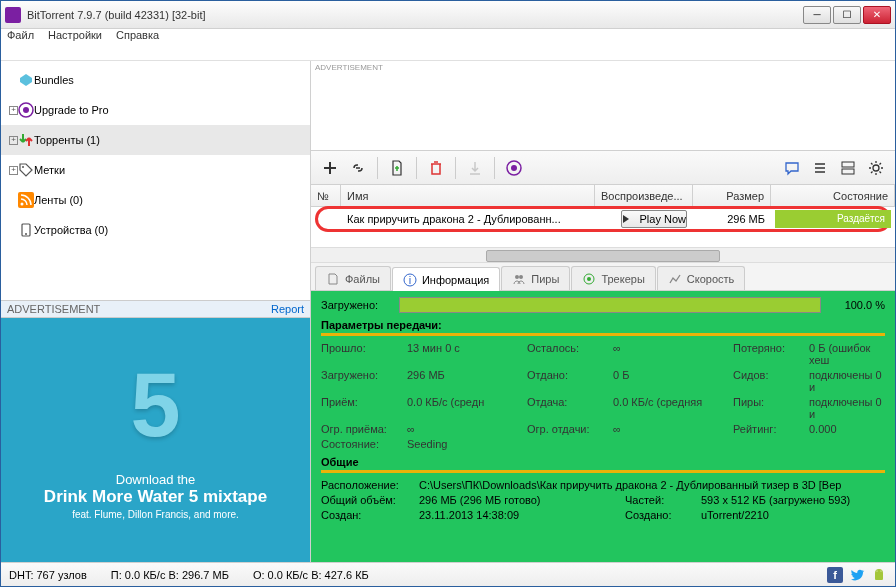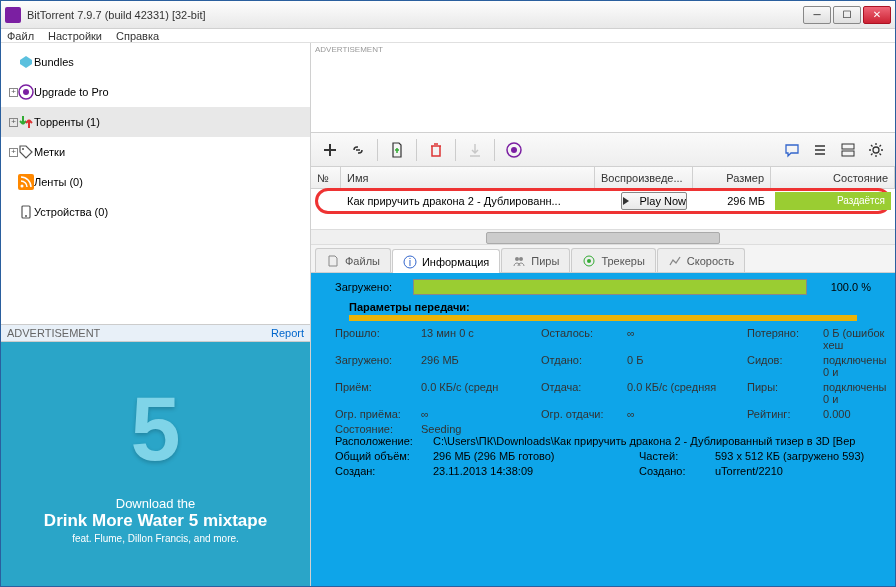--- a/index.html
+++ b/index.html
@@ -4,21 +4,21 @@
 <style>
 * { margin: 0; padding: 0; box-sizing: border-box; font-family: Tahoma, Arial, sans-serif; font-size: 11px; }
 body { background: #fff; }
 .window { width: 896px; height: 587px; border: 1px solid #2a5f9e; background: #fff; position: relative; display: flex; flex-direction: column; }
 .titlebar { height: 28px; background: linear-gradient(#fdfdfd, #e8e8e8); border-bottom: 1px solid #d0d0d0; display: flex; align-items: center; padding: 0 4px; }
 .app-icon { width: 16px; height: 16px; background: #7b1fa2; border-radius: 2px; margin-right: 6px; }
 .title-text { flex: 1; color: #333; }
 .win-btns { display: flex; gap: 2px; }
 .win-btn { width: 28px; height: 18px; border: 1px solid #888; background: linear-gradient(#f8f8f8, #e0e0e0); display: flex; align-items: center; justify-content: center; font-size: 10px; border-radius: 2px; }
 .win-close { background: linear-gradient(#e67, #c23); color: #fff; border-color: #a12; }
-.menubar { height: 14px; display: flex; align-items: center; padding: 0 6px; gap: 14px; border-bottom: 1px solid #e0e0e0; }
+.menubar { height: 32px; display: flex; align-items: flex-start; padding: 0 6px; gap: 14px; border-bottom: 1px solid #e0e0e0; }
 .menubar span { color: #333; cursor: default; }
 .content { flex: 1; display: flex; overflow: hidden; }
 .sidebar { width: 310px; border-right: 1px solid #d0d0d0; display: flex; flex-direction: column; background: #fff; }
 .nav { flex: 1; padding-top: 4px; }
 .nav-item { height: 30px; display: flex; align-items: center; padding: 0 8px; gap: 0; cursor: default; }
 .nav-item.sel { background: #e8e8e8; }
 .tree-btn { width: 9px; height: 9px; border: 1px solid #888; display: flex; align-items: center; justify-content: center; font-size: 8px; line-height: 1; color: #555; }
 .tree-spacer { width: 9px; }
 .nav-icon { width: 16px; height: 16px; display: flex; align-items: center; justify-content: center; }
 .ad-hdr { height: 18px; background: #e8f0f8; border-top: 1px solid #ccc; border-bottom: 1px solid #ccc; display: flex; align-items: center; padding: 0 6px; font-size: 9px; color: #666; }
@@ -42,27 +42,27 @@
 .gr-cell { padding: 0 6px; display: flex; align-items: center; }
 .play-btn { border: 1px solid #888; background: linear-gradient(#fafafa, #e8e8e8); height: 18px; width: 78px; display: flex; align-items: center; justify-content: space-between; gap: 4px; font-size: 10px; border-radius: 2px; margin-left: 20px; }
 .status-seed { background: #9acd32; color: #fff; text-align: right; padding-right: 6px; height: 18px; line-height: 18px; width: 100%; font-size: 10px; }
 .row-highlight { position: absolute; border: 3px solid #e33; border-radius: 14px; pointer-events: none; }
 .hscroll { height: 16px; background: #f0f0f0; border-top: 1px solid #ddd; border-bottom: 1px solid #ddd; position: relative; }
 .hscroll-thumb { position: absolute; left: 30%; width: 40%; height: 12px; top: 2px; background: #ccc; border: 1px solid #aaa; border-radius: 2px; }
 .tabs { height: 28px; display: flex; align-items: flex-end; padding: 0 4px; gap: 1px; background: #f4f4f4; border-bottom: 1px solid #d0d0d0; }
 .tab { height: 24px; padding: 0 10px; display: flex; align-items: center; gap: 5px; background: #eee; border: 1px solid #ccc; border-bottom: none; border-radius: 3px 3px 0 0; color: #555; }
 .tab.active { background: #fff; color: #000; position: relative; top: 1px; }
 .tab-icon { width: 14px; height: 14px; }
-.detail { flex: 1; overflow: auto; padding: 6px 24px; background: #0ea5e9; }
+.detail { flex: 1; overflow: auto; padding: 6px 10px; background: #22c55e; }
 .prog-row { display: flex; align-items: center; gap: 8px; margin-bottom: 6px; }
 .prog-label { width: 70px; }
 .prog-bar { flex: 1; height: 16px; border: 1px solid #888; background: #9acd32; position: relative; }
 .prog-bar.avail::after { content:''; position:absolute; right:0; top:0; width:2px; height:100%; background:#36c; }
 .prog-val { width: 56px; text-align: right; }
-.section-title { font-weight: bold; margin: 6px 14px; border-bottom: 6px solid #eab308; padding-bottom: 2px; }
+.section-title { font-weight: bold; margin: 6px 0; border-bottom: 3px solid #eab308; padding-bottom: 2px; }
 .kv-grid { display: grid; grid-template-columns: 86px 120px 86px 120px 76px 1fr; row-gap: 3px; }
 .kv-grid .k { color: #333; }
 .kv-grid .v { color: #333; }
 .gen-row { display: flex; gap: 6px; margin-bottom: 3px; }
 .gen-row .k { width: 92px; }
 .statusbar { height: 24px; border-top: 1px solid #d0d0d0; display: flex; align-items: center; padding: 0 8px; gap: 24px; background: linear-gradient(#fafafa, #eee); }
 .statusbar .sb-right { margin-left: auto; display: flex; gap: 6px; align-items: center; }
 .sb-icon { width: 16px; height: 16px; }
 svg { display: block; }
 </style>
@@ -333,33 +333,53 @@
           <span class="k">Рейтинг:</span>
             <span class="v">0.000</span>
           <span class="k">Состояние:</span>
             <span class="v">Seeding</span>
           <span></span>
             <span></span>
             <span></span>
             <span></span>
         </div>
 
+        <div class="section-title">Общие</div>
         <div class="gen-row">
             <span class="k">Расположение:</span>
             <span>C:\Users\ПК\Downloads\Как приручить дракона 2 - Дублированный тизер в 3D [Вер</span>
           </div>
         <div class="gen-row">
           <span class="k">Общий объём:</span>
             <span style="width:200px">296 МБ (296 МБ готово)</span>
           <span style="width:70px">Частей:</span>
             <span>593 x 512 КБ (загружено 593)</span>
         </div>
         <div class="gen-row">
           <span class="k">Создан:</span>
             <span style="width:200px">23.11.2013 14:38:09</span>
           <span style="width:70px">Создано:</span>
             <span>uTorrent/2210</span>
         </div>
       </div>
     </div>
   </div>
 
+  <div class="statusbar">
+    <span>DHT: 767 узлов</span>
+    <span>П: 0.0 КБ/с В: 296.7 МБ</span>
+    <span>О: 0.0 КБ/с В: 427.6 КБ</span>
+    <div class="sb-right">
+      <svg class="sb-icon" viewBox="0 0 16 16">
+          <rect width="16" height="16" rx="2" fill="#3b5998"></rect>
+          <text x="8" y="12" text-anchor="middle" fill="#fff" font-size="11" font-weight="bold">f</text>
+        </svg>
+      <svg class="sb-icon" viewBox="0 0 16 16">
+          <path d="M15 4c-.5.2-1 .4-1.6.4.6-.3 1-.9 1.2-1.5-.5.3-1.1.5-1.7.7-.5-.5-1.2-.9-2-.9-1.5 0-2.7 1.2-2.7 2.7 0 .2 0 .4.1.6-2.3-.1-4.3-1.2-5.6-2.9-.2.4-.4.9-.4 1.4 0 .9.5 1.8 1.2 2.2-.4 0-.9-.1-1.2-.3 0 1.3.9 2.4 2.2 2.7-.2.1-.5.1-.7.1-.2 0-.4 0-.5-.1.4 1.1 1.4 1.9 2.6 1.9-1 .8-2.2 1.2-3.5 1.2H2c1.2.8 2.7 1.2 4.2 1.2 5.1 0 7.8-4.2 7.8-7.8v-.4c.5-.3 1-.8 1.4-1.4z" fill="#1da1f2"></path>
+        </svg>
+      <svg class="sb-icon" viewBox="0 0 16 16">
+          <path d="M4 6h8v6a1 1 0 01-1 1H5a1 1 0 01-1-1zM5 3l-1-1M11 3l1-1M4 6a4 4 0 018 0z" fill="#a4c639"></path>
+          <circle cx="6" cy="4" r=".5" fill="#fff"></circle>
+          <circle cx="10" cy="4" r=".5" fill="#fff"></circle>
+        </svg>
+    </div>
+  </div>
 </div>
 
 </body></html>

